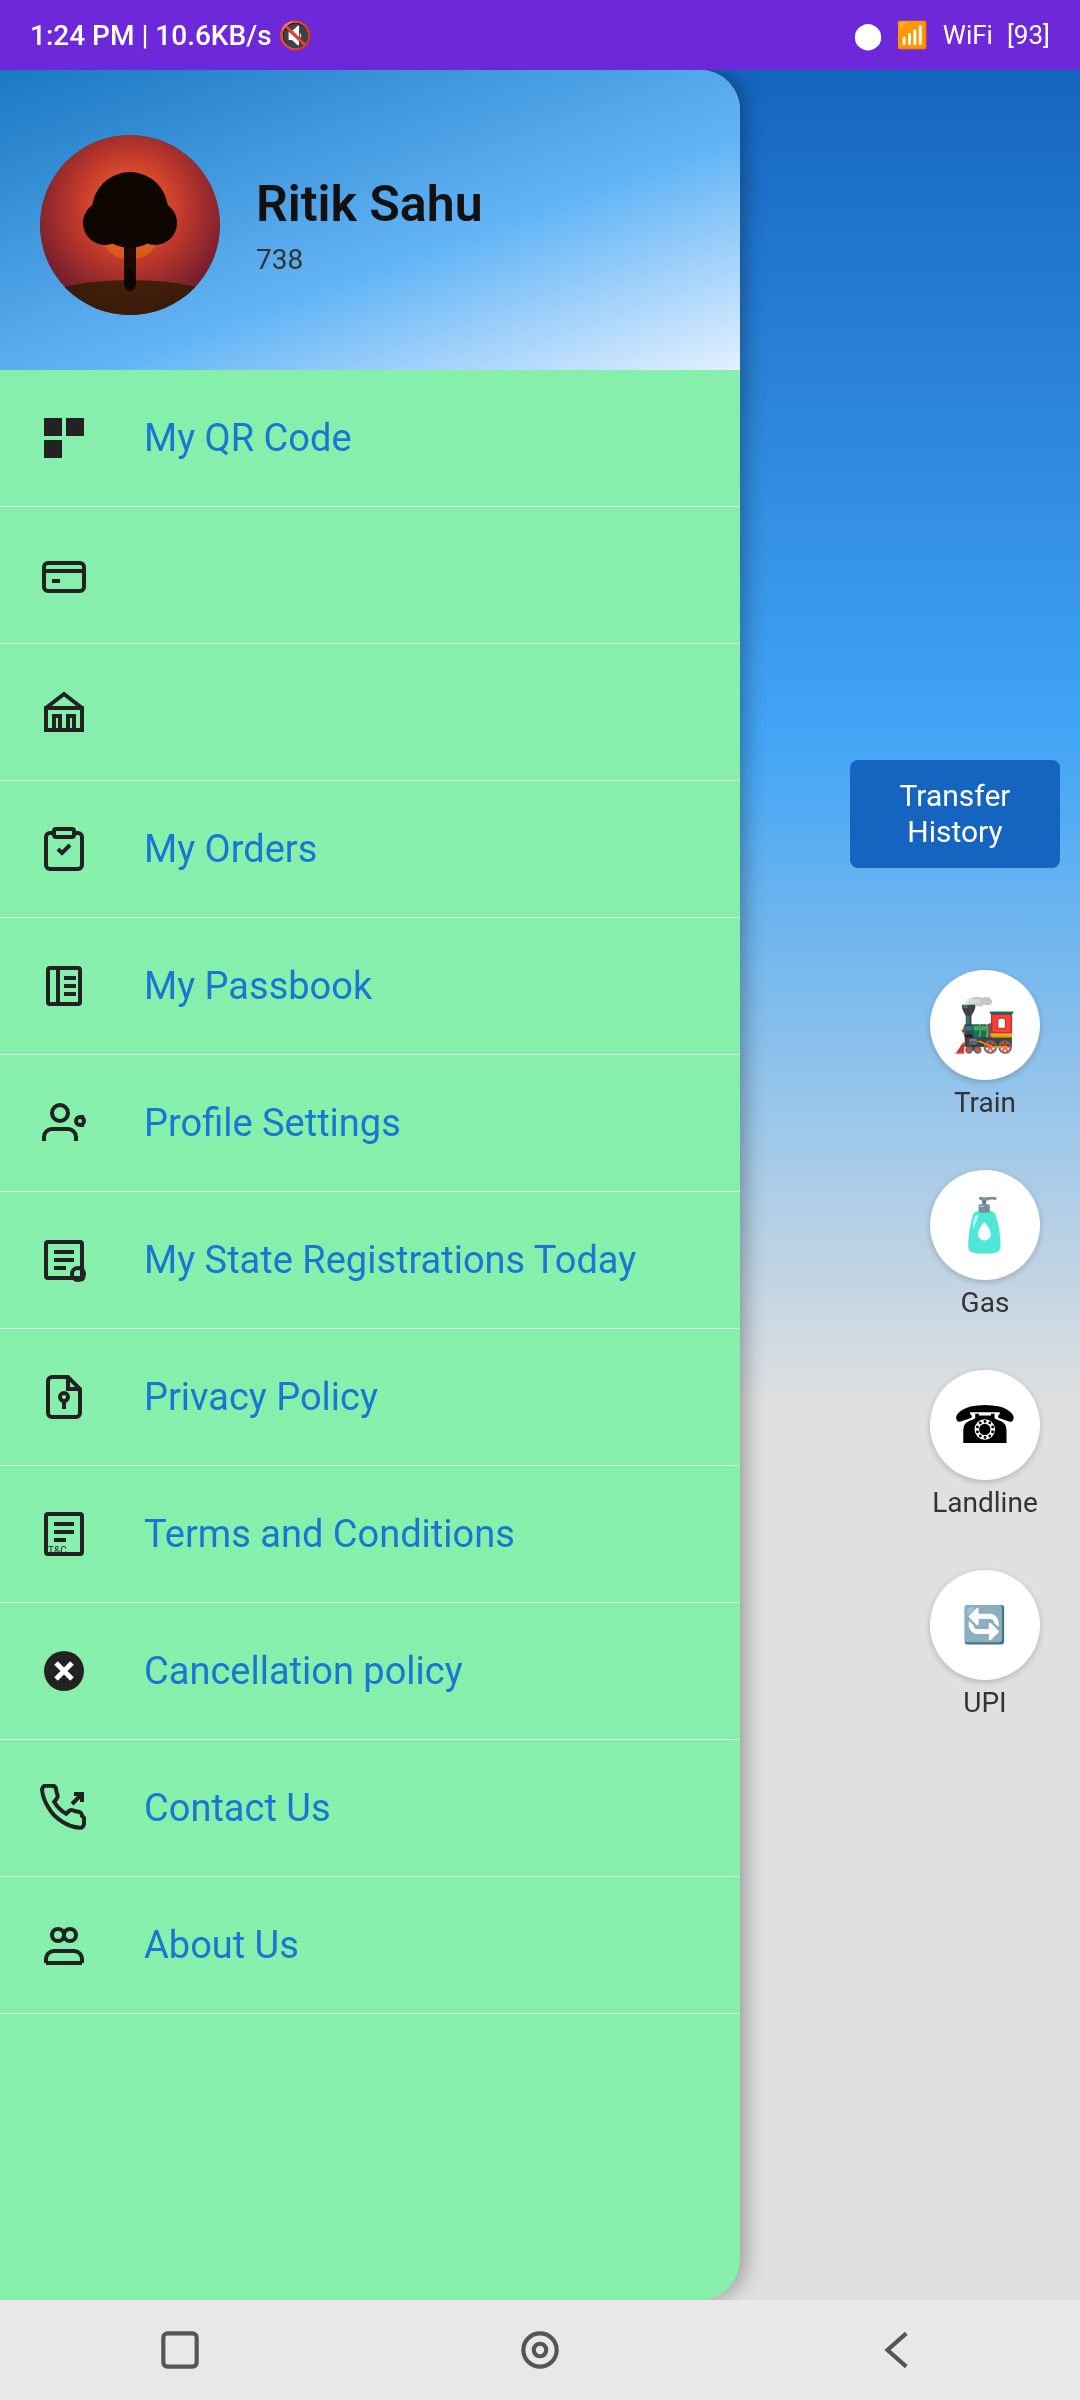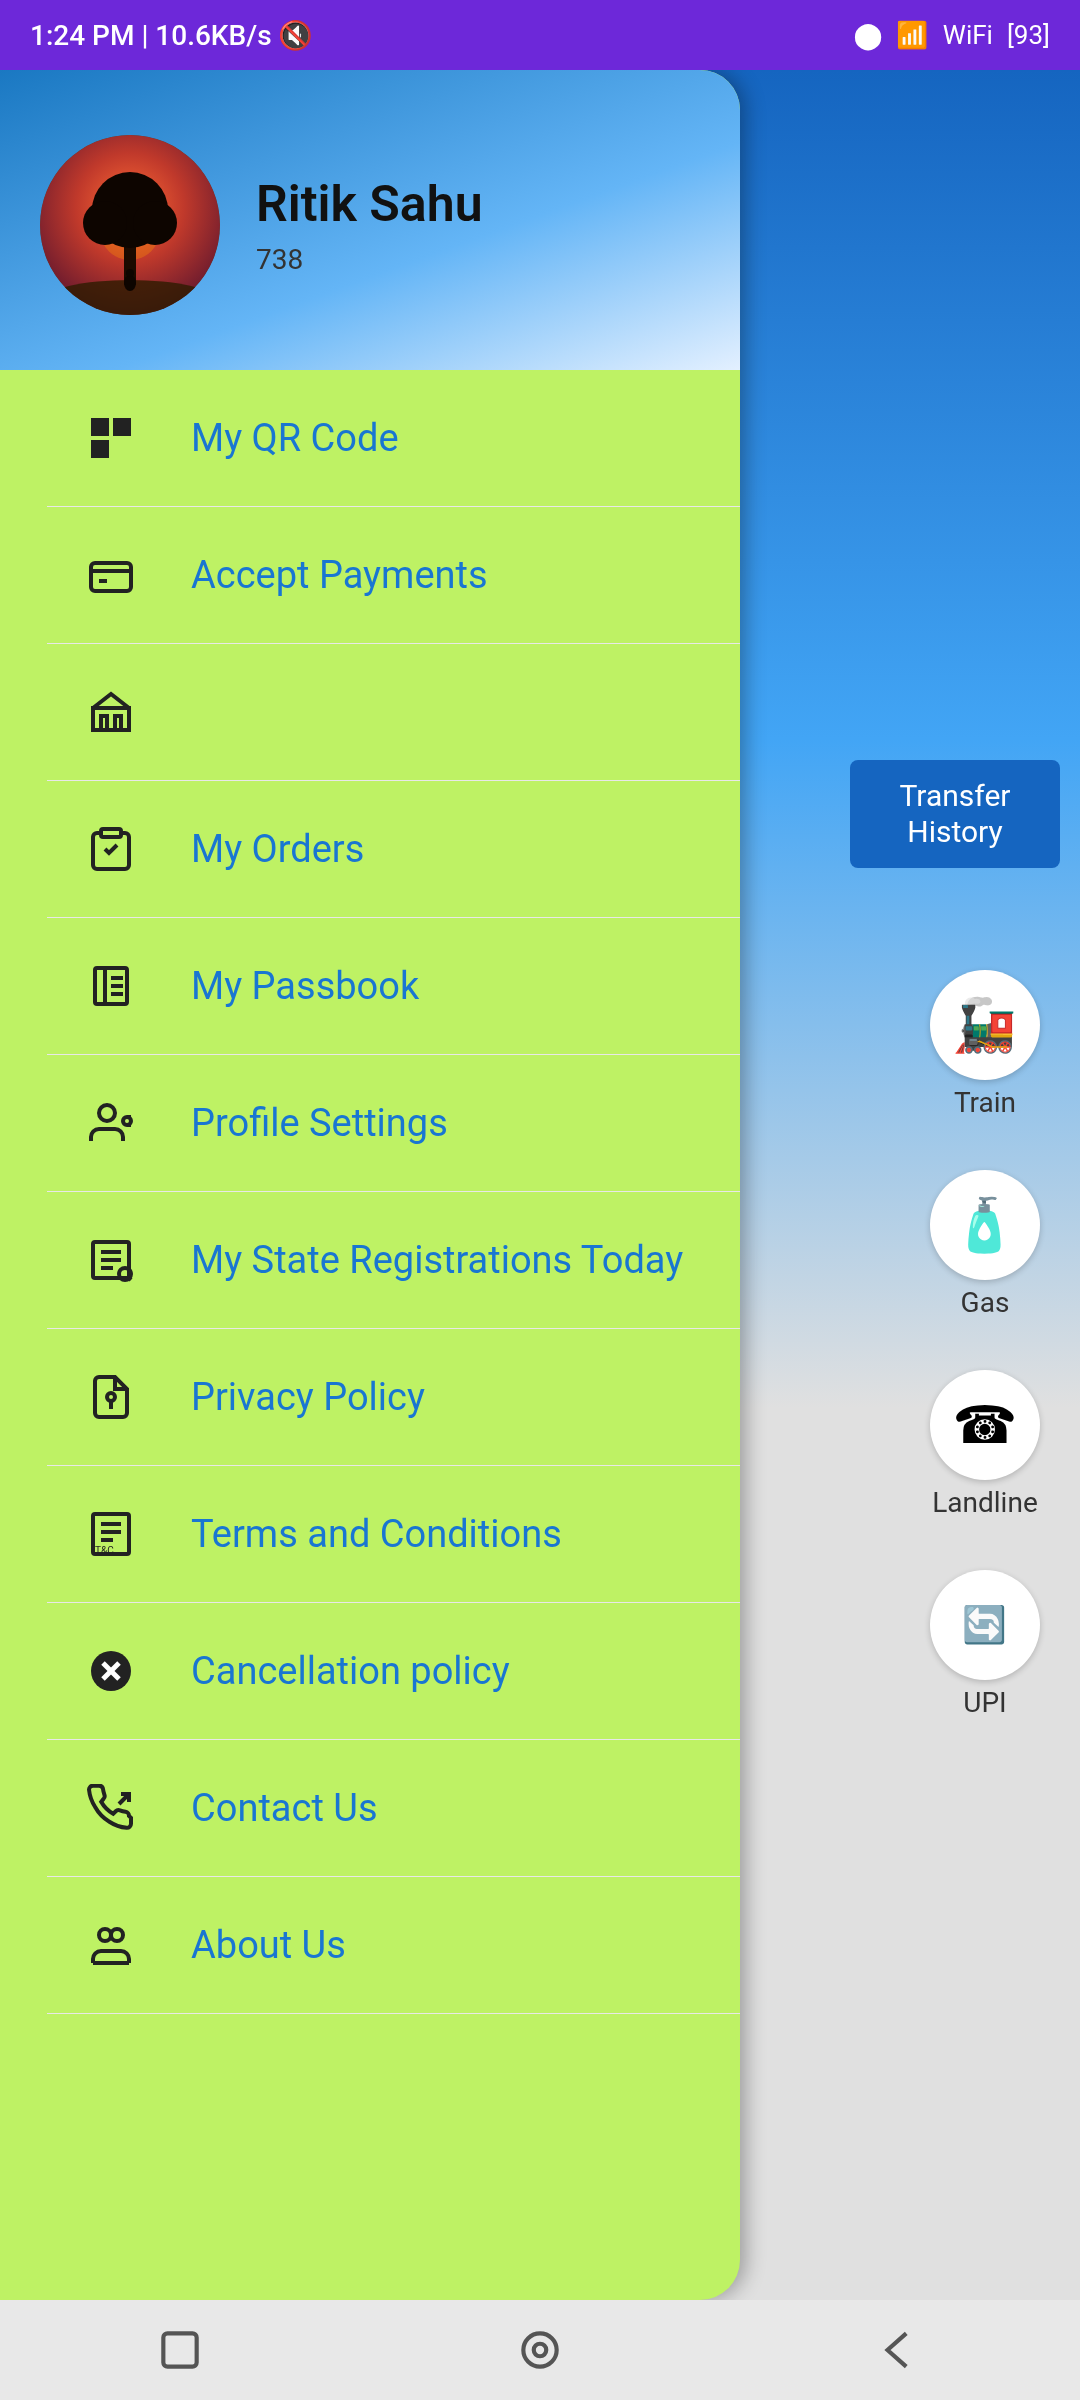--- a/index.html
+++ b/index.html
@@ -92,21 +92,21 @@
     .svc-landline { top: 1300px; }
     .svc-upi { top: 1500px; }
 
     
     .drawer {
       position: absolute;
       top: 70px;
       left: 0;
       width: 740px;
       bottom: 100px;
-      background: #bef264;
+      background: #86efac;
       border-radius: 0 40px 40px 0;
       z-index: 50;
       display: flex;
       flex-direction: column;
       overflow: hidden;
       box-shadow: 6px 0 20px rgba(0,0,0,0.3);
     }
 
     
     .drawer-header {
@@ -141,21 +141,20 @@
     .user-id {
       font-size: 28px;
       color: #333;
     }
 
     
     .drawer-menu {
       flex: 1;
       overflow-y: auto;
       padding: 0;
-      margin-left: 47px;
     }
     .menu-item {
       display: flex;
       align-items: center;
       gap: 36px;
       padding: 34px 40px;
       border-bottom: 1px solid #e8e8e8;
       cursor: pointer;
     }
     .menu-icon {
@@ -302,21 +301,20 @@
     </div>
 
     <div class="menu-item">
       <div class="menu-icon">
         <svg width="48" height="48" viewBox="0 0 24 24" fill="none" stroke="#222" stroke-width="2">
           <rect x="2" y="6" width="20" height="14" rx="2"></rect>
           <line x1="2" y1="10" x2="22" y2="10"></line>
           <line x1="6" y1="15" x2="10" y2="15"></line>
         </svg>
       </div>
-      <div class="menu-label">Accept Payments</div>
     </div>
 
     <div class="menu-item">
       <div class="menu-icon">
         <svg width="48" height="48" viewBox="0 0 24 24" fill="none" stroke="#222" stroke-width="2">
           <path d="M3 10l9-7 9 7"></path>
           <rect x="3" y="10" width="18" height="11"></rect>
           <rect x="7" y="14" width="3" height="7"></rect>
           <rect x="14" y="14" width="3" height="7"></rect>
           <line x1="3" y1="21" x2="21" y2="21"></line>

